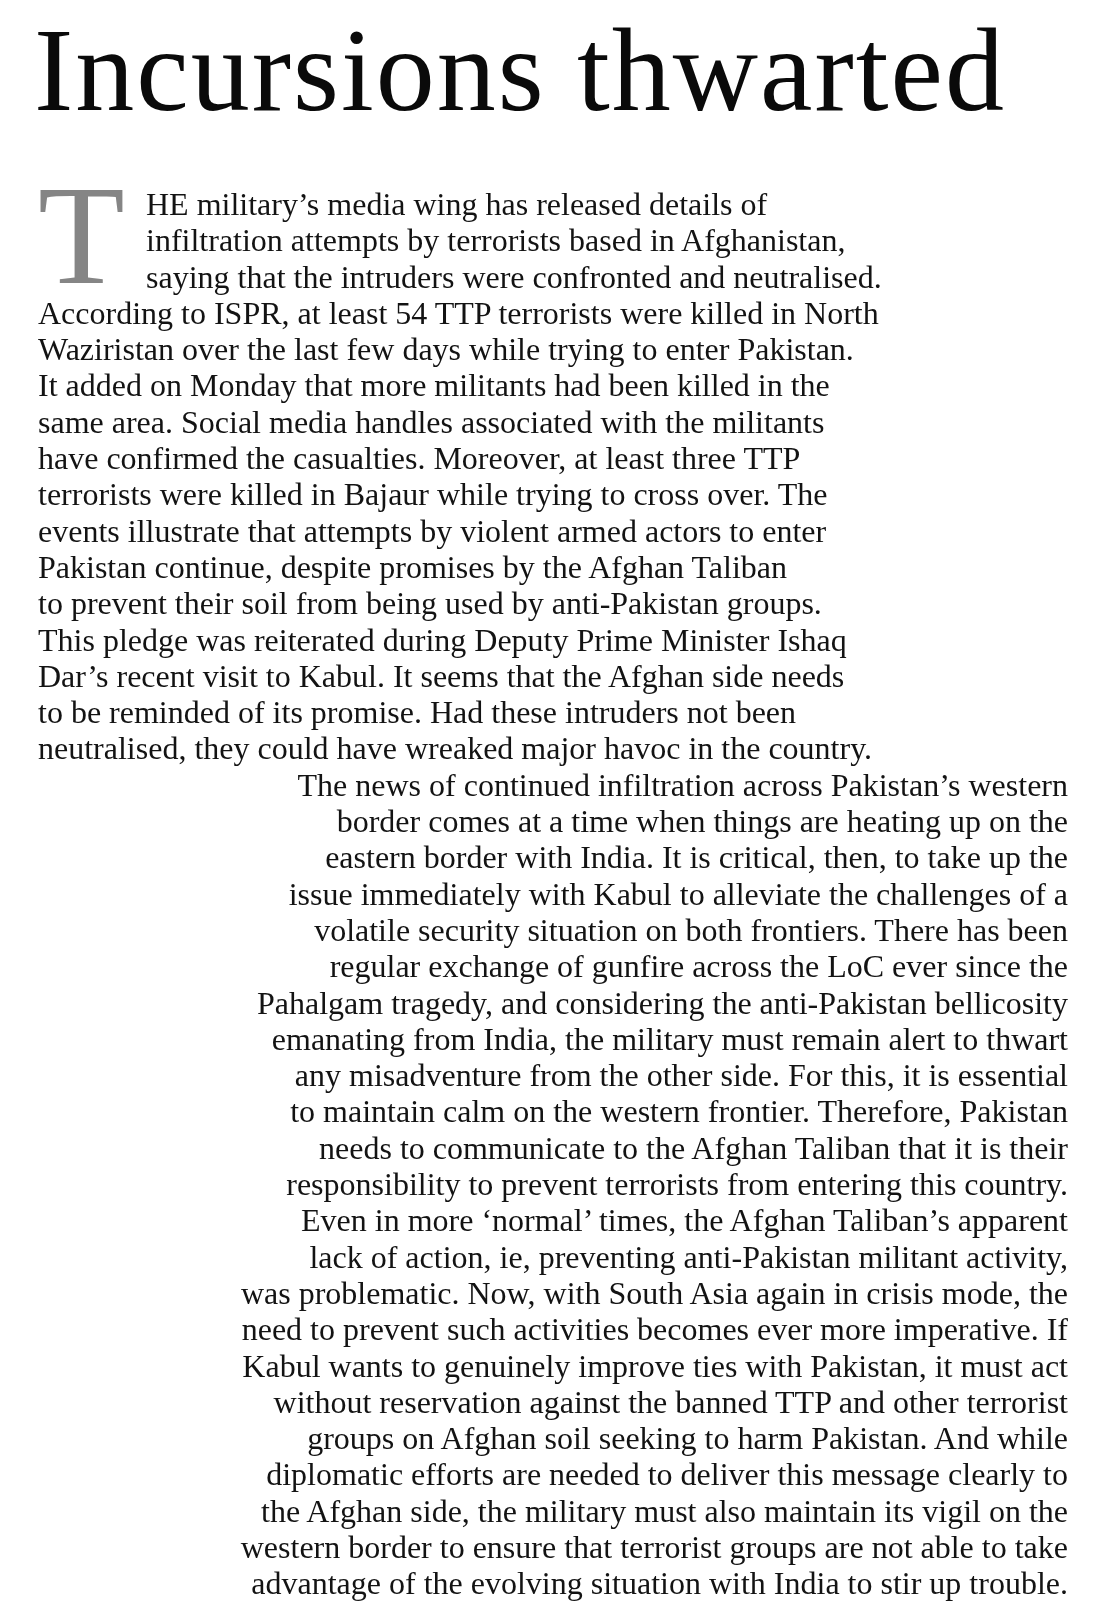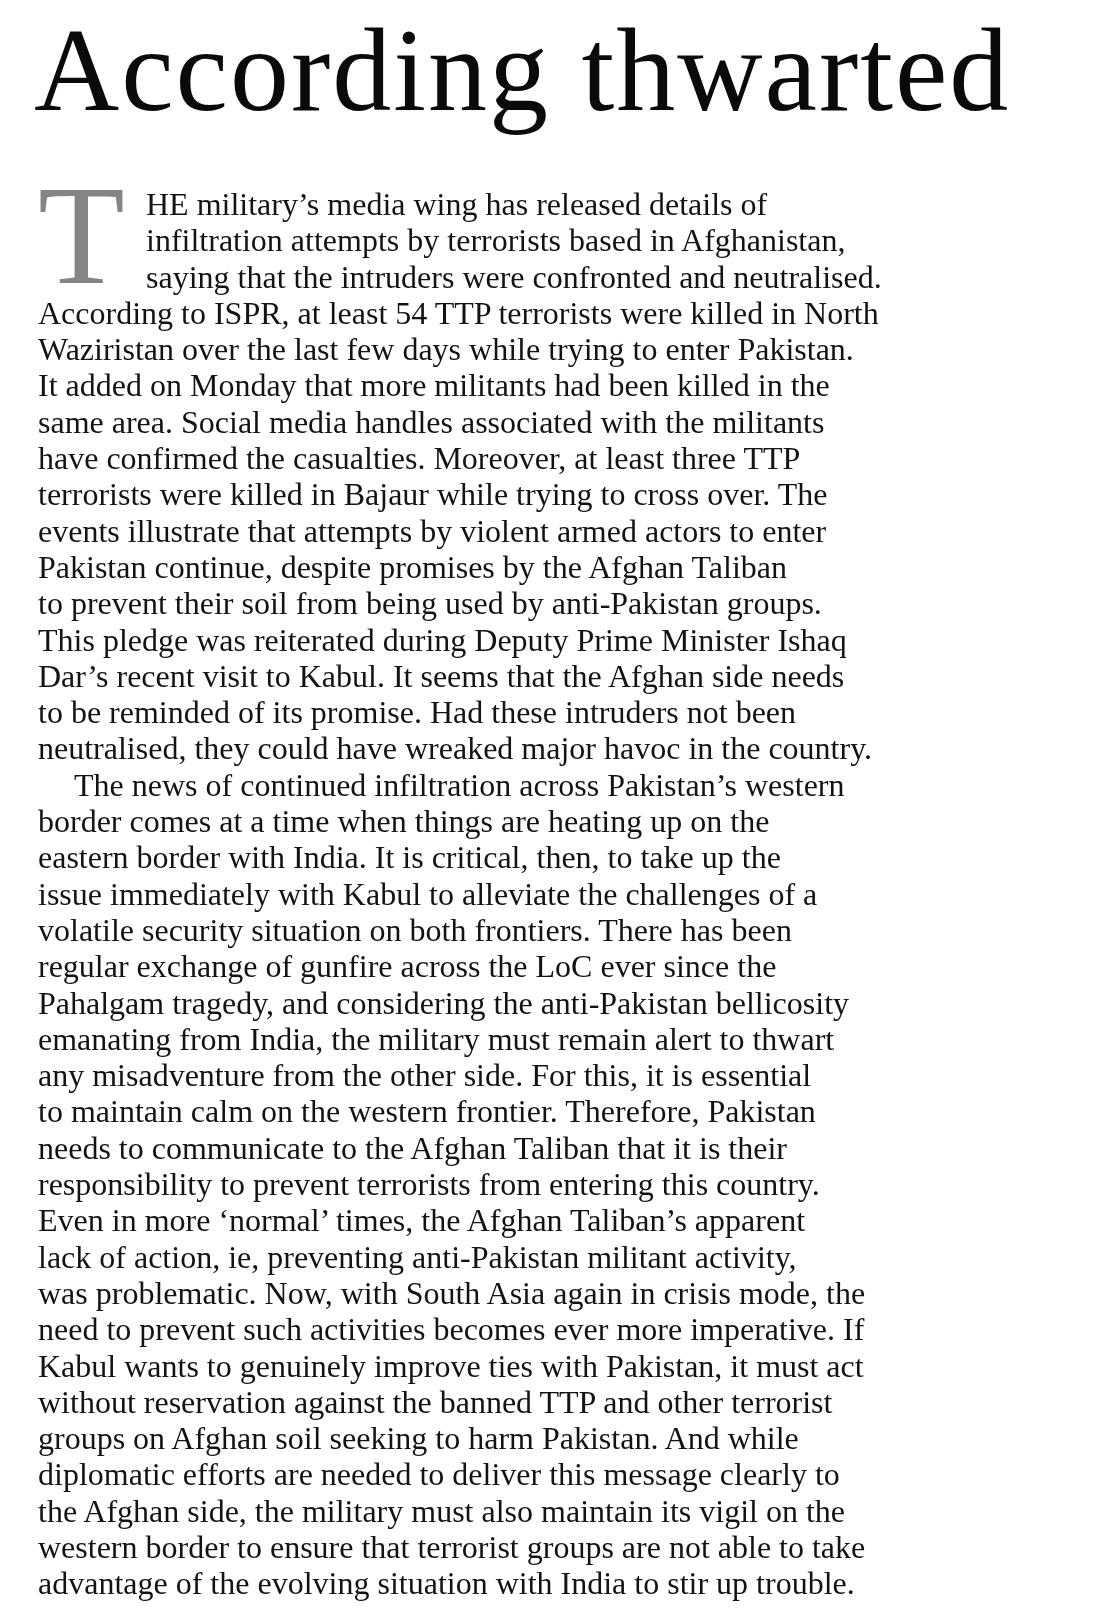--- a/index.html
+++ b/index.html
@@ -33,38 +33,39 @@
     line-height: 36.3px;
     color: #131313;
     text-align: left;
   }
   .para {
     margin: 0;
     white-space: pre-line;
   }
   .para.indent-first {
     text-indent: 36px;
+    text-align: right;
   }
   .dropcap {
     float: left;
     width: 108px;
     height: 98px;
     font-size: 142px;
     line-height: 98px;
     font-weight: 400;
     text-indent: 0;
     color: #858585;
   }
 </style>
 </head>
 <body>
 
 <div class="page">
 
-  <h1 class="headline">According thwarted</h1>
+  <h1 class="headline">Incursions thwarted</h1>
 
   <div class="article-body">
 
     <p class="para"><span class="dropcap">T</span><span>HE military’s media wing has released details of
 infiltration attempts by terrorists based in Afghanistan,
 saying that the intruders were confronted and neutralised.
 According to ISPR, at least 54 TTP terrorists were killed in North
 Waziristan over the last few days while trying to enter Pakistan.
 It added on Monday that more militants had been killed in the
 same area. Social media handles associated with the militants

